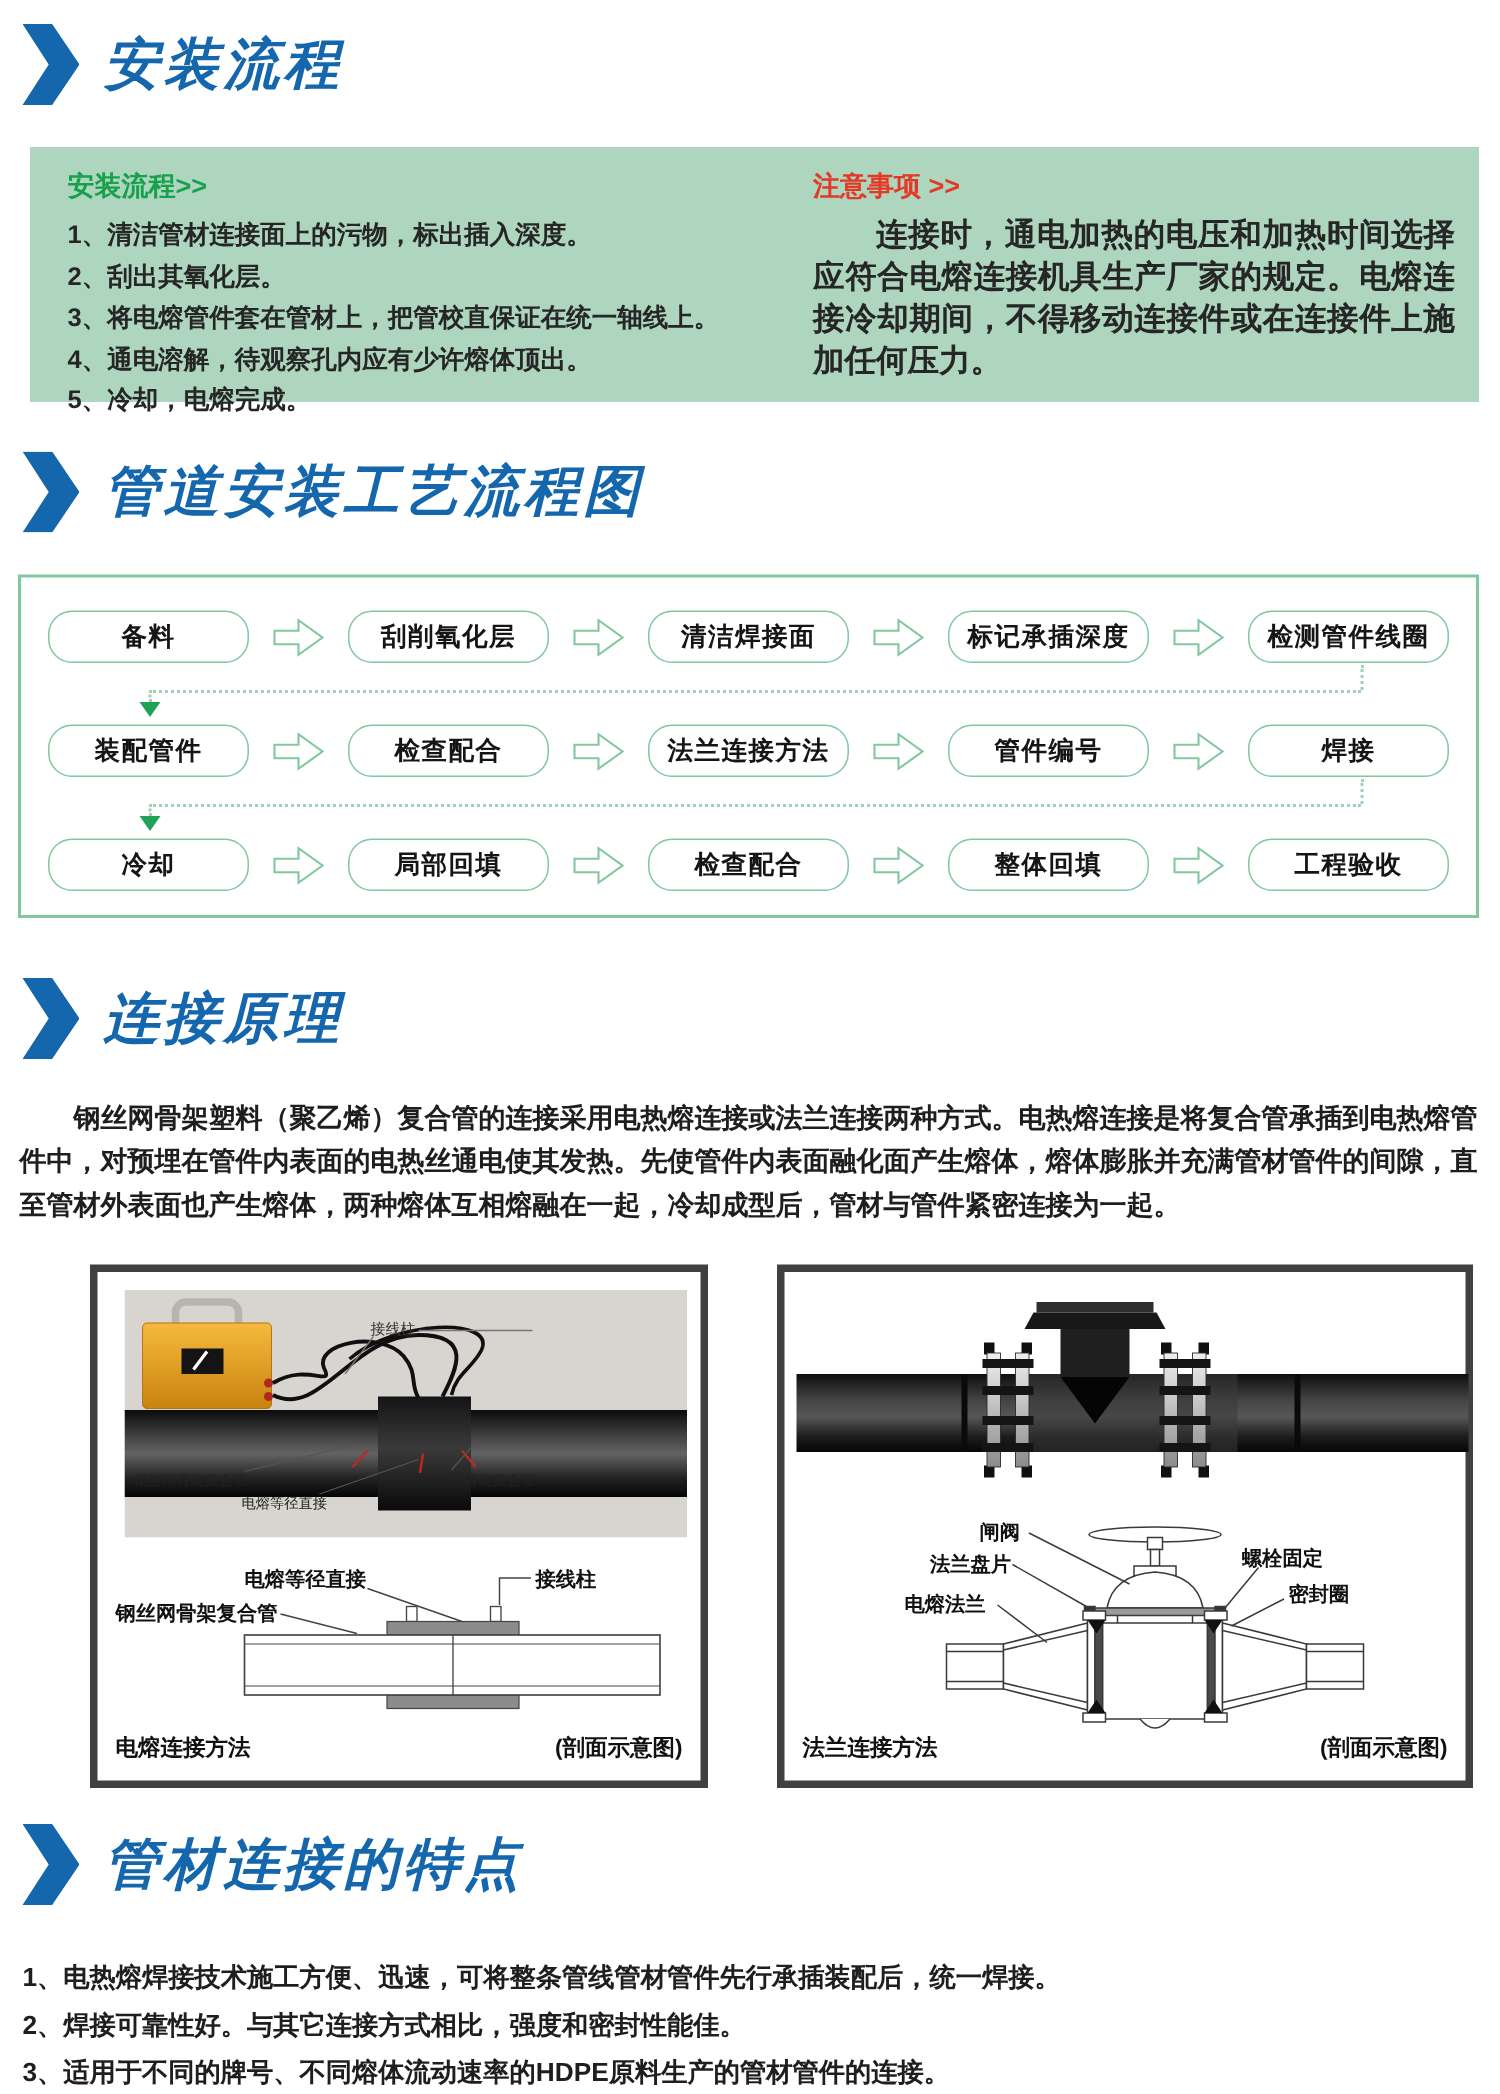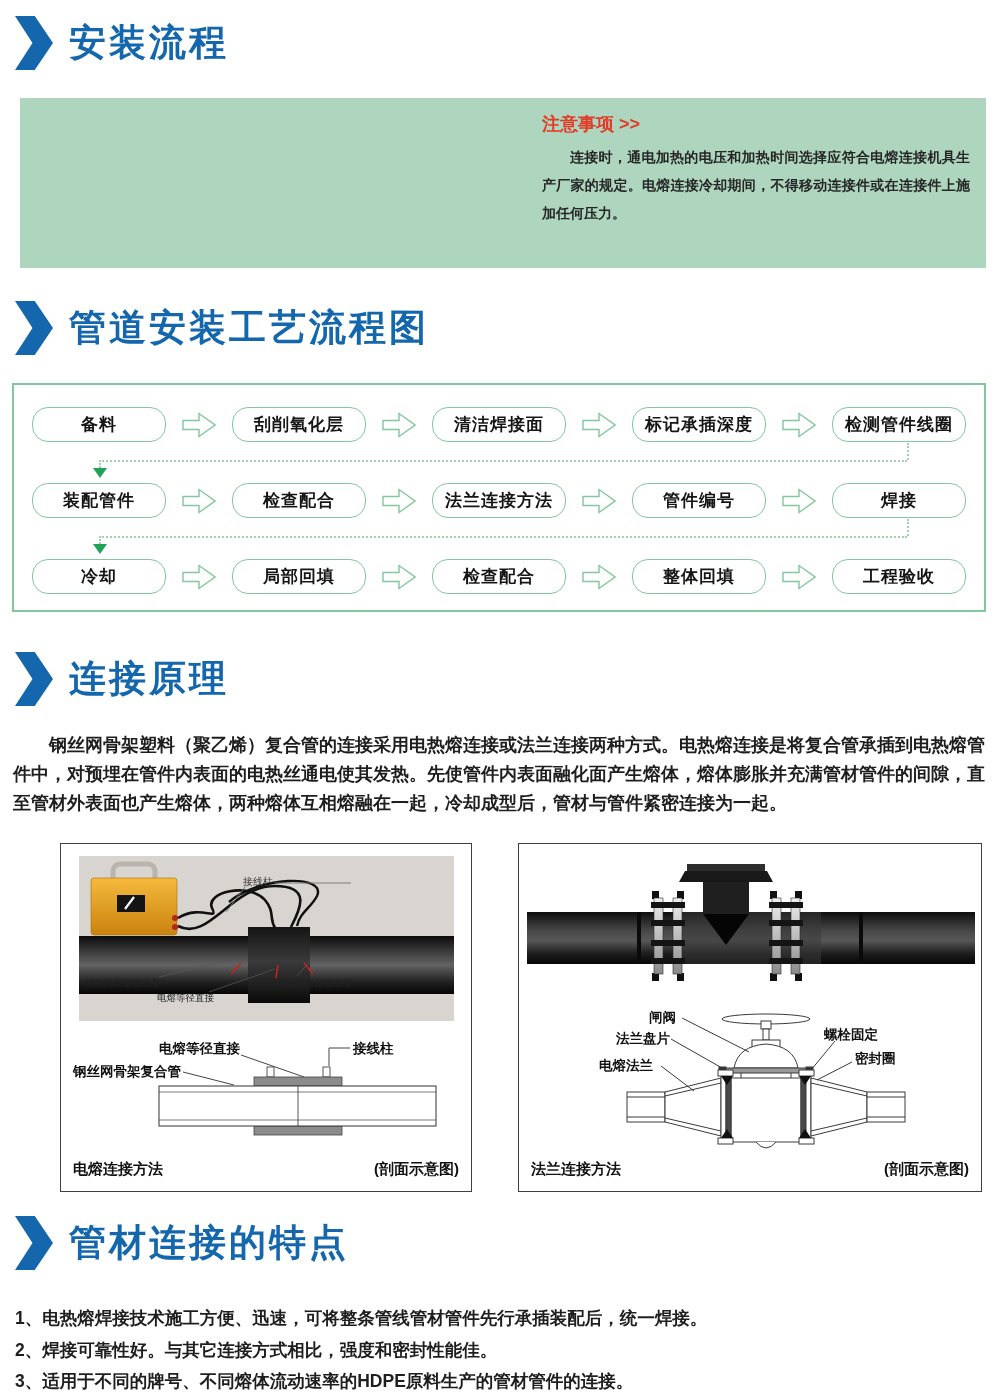--- a/index.html
+++ b/index.html
@@ -1,50 +1,50 @@
 <!DOCTYPE html>
 <html><head>
 <meta charset="utf-8">
 <style>
   html,body{margin:0;padding:0;background:#fff;}
   .page{position:relative;width:1000px;height:1396px;background:#ffffff;overflow:hidden;
         font-family:"Liberation Sans","DejaVu Sans",sans-serif;}
   
-  .sec-header{position:absolute;display:flex;align-items:center;}
+  .sec-header{position:absolute;display:flex;align-items:center;font-style:italic;}
   .chev{width:38px;height:54px;background:#1467ad;flex:0 0 38px;
         clip-path:polygon(0 0,52% 0,100% 50%,52% 100%,0 100%,46% 50%);}
   .sec-title{font-size:37px;font-weight:bold;color:#1467ad;letter-spacing:3px;margin-left:16px;white-space:nowrap;}
   
   .green-box{position:absolute;left:20px;top:98px;width:966px;height:170px;background:#aed6bf;}
   .gb-col{position:absolute;top:14px;}
   .gb-left{left:25px;width:482px;}
   .gb-right{left:522px;width:428px;}
   .gb-head{font-size:18px;font-weight:bold;margin-bottom:7px;}
   .gb-head.green{color:#18a14d;}
   .gb-head.red{color:#e23a26;}
   .gb-item{font-size:17px;font-weight:bold;color:#262626;line-height:27.5px;white-space:nowrap;}
-  .gb-text{font-size:14px;font-weight:bold;color:#262626;line-height:28px;text-align:justify;text-indent:2em;}
+  .gb-text{font-size:21px;font-weight:bold;color:#262626;line-height:28px;text-align:justify;text-indent:2em;}
   
   .flow-panel{position:absolute;left:12px;top:383px;width:974px;height:229px;
               border:2px solid #82c79e;box-sizing:border-box;background:#fff;}
   .flow-row{position:absolute;left:0;width:100%;height:35px;display:flex;justify-content:space-between;
             align-items:center;padding:0 18px;box-sizing:border-box;}
   .flow-box{width:134px;height:35px;border:1.5px solid #82c79e;border-radius:16px;background:#fff;
             display:flex;align-items:center;justify-content:center;font-size:17px;font-weight:bold;
             color:#151515;box-sizing:border-box;letter-spacing:1px;}
   .flow-arrow{display:flex;align-items:center;}
   .conn-h{position:absolute;border-top:2px dotted #9fd1b3;}
   .conn-v{position:absolute;border-left:2px dotted #9fd1b3;}
   .conn-tri{position:absolute;width:0;height:0;border-left:7px solid transparent;
             border-right:7px solid transparent;border-top:10px solid #1fa257;}
   
   .principle{position:absolute;left:13px;top:731px;width:972px;font-size:18px;font-weight:bold;
              color:#1e1e1e;line-height:29px;text-align:justify;text-indent:2em;}
   
-  .panel{position:absolute;top:843px;height:349px;border:1px solid #404040;background:#fff;box-sizing:border-box;}
+  .panel{position:absolute;top:843px;height:349px;border:5px solid #404040;background:#fff;box-sizing:border-box;}
   .panel-left{left:60px;width:412px;}
   .panel-right{left:518px;width:464px;}
   .cap-left{position:absolute;left:12px;bottom:12px;font-size:15px;font-weight:bold;color:#111;}
   .cap-right{position:absolute;right:12px;bottom:12px;font-size:15px;font-weight:bold;color:#111;}
   .abs{position:absolute;}
   
   .features{position:absolute;left:15px;top:1303px;width:968px;}
   .feat-item{font-size:17.5px;font-weight:bold;color:#1e1e1e;line-height:31.5px;}
   svg text{font-family:"Liberation Sans","DejaVu Sans",sans-serif;}
 </style>
@@ -52,20 +52,28 @@
 <body>
 
 <div class="page">
 
   <div class="sec-header" style="left:15px;top:16px;">
     <div class="chev"></div>
     <div class="sec-title">安装流程</div>
   </div>
 
   <div class="green-box">
+    <div class="gb-col gb-left">
+      <div class="gb-head green">安装流程&gt;&gt;</div>
+      <div class="gb-item">1、清洁管材连接面上的污物，标出插入深度。</div>
+      <div class="gb-item">2、刮出其氧化层。</div>
+      <div class="gb-item">3、将电熔管件套在管材上，把管校直保证在统一轴线上。</div>
+      <div class="gb-item">4、通电溶解，待观察孔内应有少许熔体顶出。</div>
+      <div class="gb-item">5、冷却，电熔完成。</div>
+    </div>
     <div class="gb-col gb-right">
       <div class="gb-head red">注意事项 &gt;&gt;</div>
       <div class="gb-text">连接时，通电加热的电压和加热时间选择应符合电熔连接机具生产厂家的规定。电熔连接冷却期间，不得移动连接件或在连接件上施加任何压力。</div>
     </div>
   </div>
 
   <div class="sec-header" style="left:15px;top:301px;justify-content:flex-end;">
     <div class="chev"></div>
     <div class="sec-title">管道安装工艺流程图</div>
   </div>

